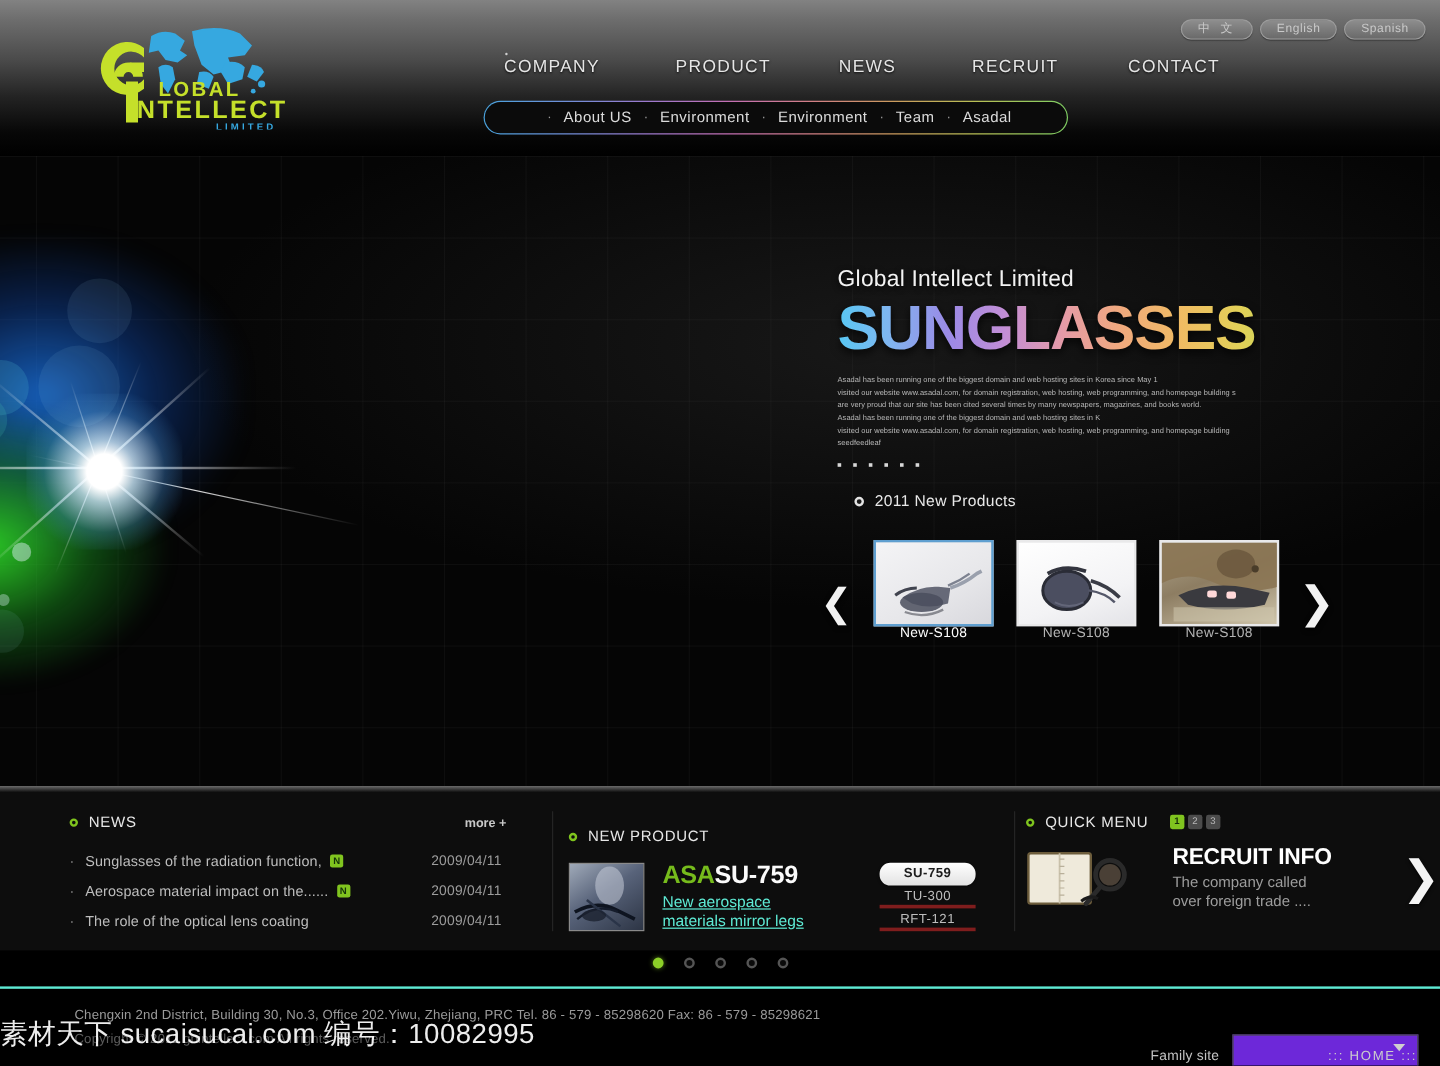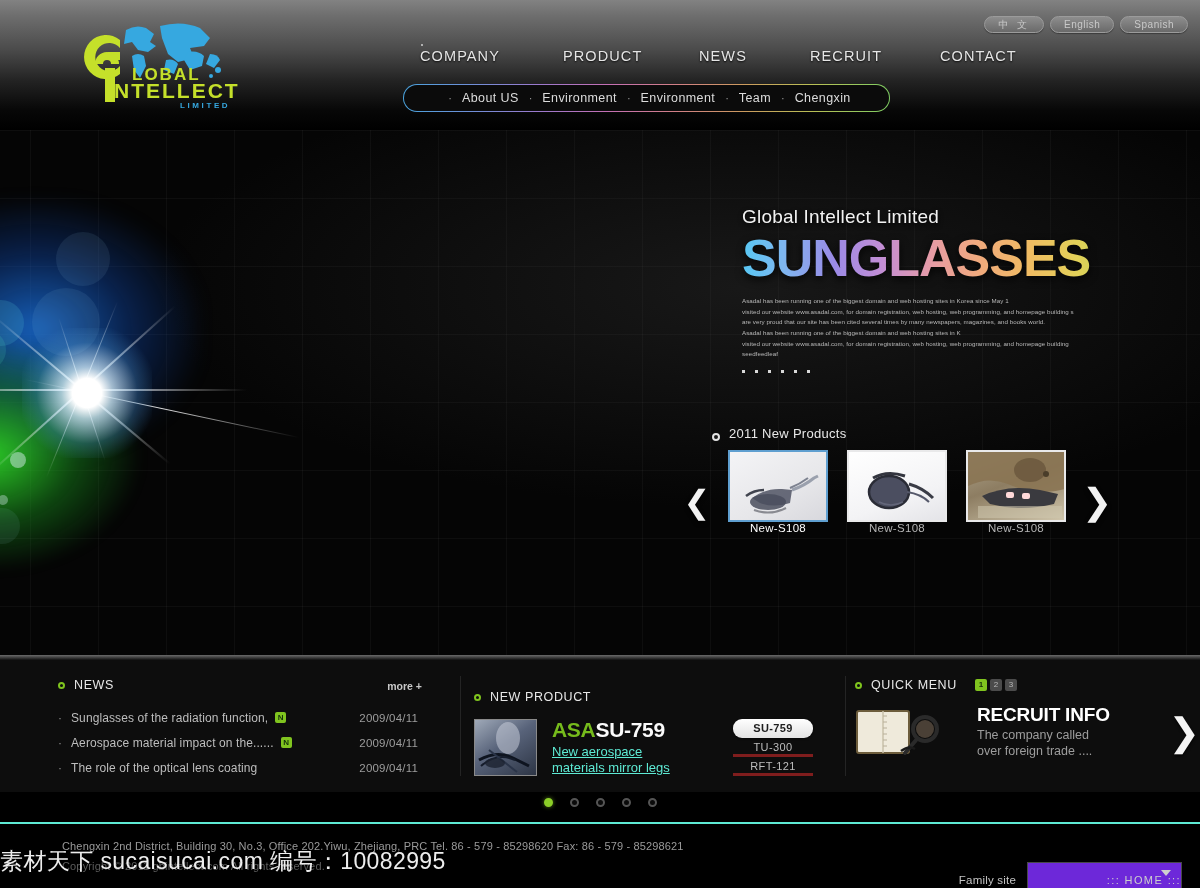--- a/index.html
+++ b/index.html
@@ -114,21 +114,21 @@
   .r6 { width: 280px; height: 1px; margin-left: -60px; margin-top: 18px; transform: rotate(12deg); }
   .bokeh { position: absolute; border-radius: 50%; }
   .b1 { left: 18px; top: 110px; width: 46px; height: 46px; background: rgba(80,190,210,.20); }
   .b2 { left: 6px; top: 140px; width: 40px; height: 40px; background: rgba(70,200,180,.18); }
   .b3 { left: 96px; top: 42px; width: 54px; height: 54px; background: rgba(150,200,230,.10); }
   .b4 { left: 72px; top: 98px; width: 68px; height: 68px; background: rgba(140,200,230,.10); }
   .b5 { left: 50px; top: 262px; width: 16px; height: 16px; background: rgba(230,245,255,.45); }
   .b6 { left: 38px; top: 305px; width: 10px; height: 10px; background: rgba(230,245,255,.35); }
   .b7 { left: 24px; top: 318px; width: 36px; height: 36px; background: rgba(140,200,210,.10); }
 
-  .hero-copy { position: absolute; left: 698px; top: 76px; width: 420px; margin-left: 44px; }
+  .hero-copy { position: absolute; left: 698px; top: 92px; width: 420px; }
   .hero-kicker {
     color: #f2f2f2; font-size: 19px; letter-spacing: .2px; font-weight: 400;
     text-shadow: 0 2px 5px rgba(0,0,0,.9); margin-bottom: 4px;
   }
   .hero-title {
     font-size: 52px; font-weight: bold; letter-spacing: -1px; line-height: 1;
     background: linear-gradient(to right,
       #58c8f4 0%, #7fb6f0 10%, #9b8ae6 22%, #c28ed6 33%,
       #e59ba6 45%, #f0a97e 56%, #f0bb63 68%, #e2d158 80%, #8fd45f 100%);
     -webkit-background-clip: text; background-clip: text;
@@ -137,22 +137,22 @@
   }
   .hero-body {
     margin-top: 12px; width: 345px;
     color: #b9b9b9; font-size: 6.2px; line-height: 1.72; letter-spacing: .05px;
   }
   .hero-dots { margin-top: 10px; display: flex; gap: 10px; }
   .hero-dots i { width: 3px; height: 3px; background: #d8d8d8; display: block; }
 
   
   .carousel-head {
-    position: absolute; left: 712px; top: 296px;
-    display: flex; align-items: flex-end; gap: 9px;
+    position: absolute; left: 712px; top: 280px;
+    display: flex; align-items: center; gap: 9px;
   }
   .bullet-ring {
     width: 8px; height: 8px; border-radius: 50%;
     border: 2px solid #e3e3e3; background: #1a1a1a;
   }
   .carousel-head span { color: #e8e8e8; font-size: 13px; letter-spacing: .3px; }
 
   .carousel { position: absolute; left: 670px; top: 320px; width: 460px; height: 110px; }
   .arrow {
     position: absolute; top: 34px; width: 30px; height: 38px;
@@ -368,21 +368,21 @@
       <div class="submenu">
         <span class="sep">·</span>
         <a href="#">About US</a>
         <span class="sep">·</span>
         <a href="#">Environment</a>
         <span class="sep">·</span>
         <a href="#">Environment</a>
         <span class="sep">·</span>
         <a href="#">Team</a>
         <span class="sep">·</span>
-        <a href="#">Chengxin</a>
+        <a href="#">Asadal</a>
       </div>
     </div>
   </div>
 
   <div class="hero">
     <div class="hero-grid"></div>
     <div class="hero-vign"></div>
 
     <div class="flare">
       <div class="glow-blue"></div>

